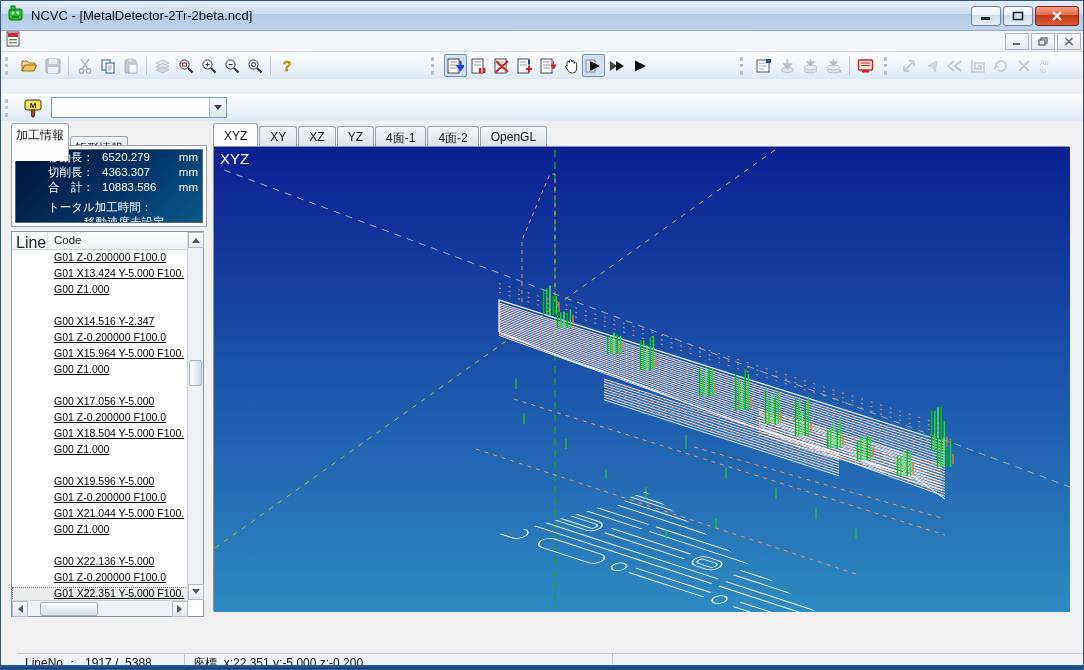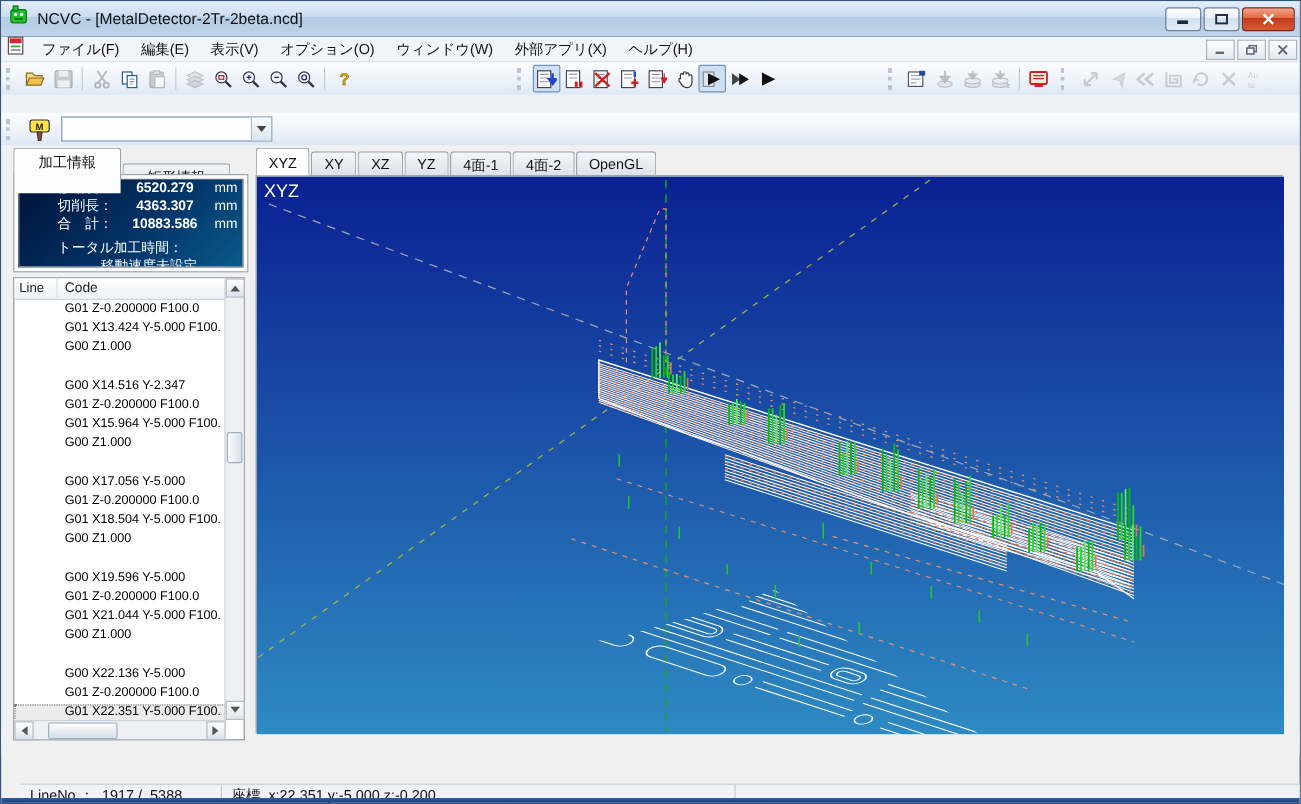--- a/index.html
+++ b/index.html
@@ -35,41 +35,41 @@
   
   .toolicon{width:24px;height:24px;display:flex;align-items:center;justify-content:center;margin-left:8px;}
   .combo{width:176px;height:21px;background:#fff;border:1px solid #7a98b8;margin-left:6px;display:flex;}
   .combo .val{flex:1;font-size:12px;padding:2px 4px;color:#000;}
   .combo .drop{width:17px;background:linear-gradient(#f6fafd,#dce6f0);border-left:1px solid #aabccc;
     display:flex;align-items:center;justify-content:center;}
   .arr-dn{width:0;height:0;border:4px solid transparent;border-top:5px solid #444;margin-top:4px;}
   
   .lpanel{position:absolute;left:10px;top:122px;width:197px;height:498px;}
   .tabs{display:flex;}
-  .tab{font-size:12px;padding:3px 20px 4px;border:1px solid #9aa4ae;border-bottom:none;
+  .tab{font-size:12px;padding:3px 4px 4px;border:1px solid #9aa4ae;border-bottom:none;
     background:linear-gradient(#fff,#e8ecf0);border-radius:3px 3px 0 0;margin-right:1px;color:#111;}
   .tab.active{background:#fdfdfd;position:relative;z-index:2;padding-bottom:6px;}
   .tab.inactive{margin-top:13px;background:linear-gradient(#f2f4f6,#dde2e8);}
   .infoframe{position:absolute;left:0;top:22px;width:196px;height:82px;background:#fdfdfd;
     border:1px solid #9aa4ae;padding:3px;}
   .infobox{width:100%;height:100%;border:1px solid #5a6a7a;overflow:hidden;position:relative;
     background:linear-gradient(135deg,#001238 0%,#03376b 60%,#0a5a8a 100%);
     font-family:"DejaVu Sans Mono",monospace;font-size:11.5px;color:#fff;padding-left:28px;}
   .inforow{display:flex;padding:0 4px;line-height:15px;white-space:pre;}
   .inforow .lab{width:58px;}
-  .inforow .val{width:76px;text-align:center;font-weight:bold;}
+  .inforow .val{width:76px;text-align:left;}
   .inforow .unit{margin-left:6px;}
   .ttime{padding:0 4px;line-height:15px;margin-top:5px;}
   .tval{padding-left:40px;line-height:15px;}
   
   .codelist{position:absolute;left:0;top:108px;width:193px;height:386px;background:#fff;border:1px solid #8a949e;}
   .lheader{display:flex;height:18px;border-bottom:1px solid #cfd4da;background:linear-gradient(#fff,#eef1f4);}
-  .lheader .h1{width:36px;border-right:1px solid #d8dce0;font-size:11px;padding:2px 4px;color:#222;}
+  .lheader .h1{width:36px;border-right:1px solid #d8dce0;font-size:16px;padding:2px 4px;color:#222;}
   .lheader .h2{flex:1;font-size:11.5px;padding:2px 6px;color:#222;}
-  .rows{position:absolute;left:0;top:19px;width:176px;height:352px;overflow:hidden;}
+  .rows{position:absolute;left:0;top:19px;width:176px;height:352px;overflow:hidden;text-decoration:underline;}
   .crow{height:16px;display:flex;font-family:"DejaVu Sans Mono",monospace;font-size:10.5px;color:#000;white-space:pre;}
   .crow .c1{width:36px;}
   .crow .c2{flex:1;padding-left:6px;overflow:hidden;white-space:pre;}
   .crow.sel{background:#ececec;outline:1px dotted #777;outline-offset:-1px;}
   .vscroll{position:absolute;right:0;top:0;width:16px;height:368px;background:#eef0f3;border-left:1px solid #cfd4da;}
   .hscroll{position:absolute;left:0;bottom:0;width:176px;height:16px;background:#eef0f3;border-top:1px solid #cfd4da;display:flex;}
   .sbtn{width:16px;height:16px;background:linear-gradient(#fdfdfe,#dfe5ec);border:1px solid #b4bcc6;
      display:flex;align-items:center;justify-content:center;}
   .thumbh{width:58px;height:14px;margin:1px 0 0 12px;background:linear-gradient(#fdfdfe,#d7dfe8);border:1px solid #9fb0c0;border-radius:2px;}
   .thumbv{position:absolute;left:1px;top:128px;width:13px;height:26px;background:linear-gradient(90deg,#fdfdfe,#d7dfe8);border:1px solid #9fb0c0;border-radius:2px;}
@@ -130,29 +130,20 @@
 
   <div class="menubar">
     <span style="margin-right:4px">
       <svg width="17" height="17">
           <rect x="2" y="1" width="12" height="14" fill="#fff" stroke="#555"></rect>
           <rect x="3" y="2" width="10" height="4" fill="#d23"></rect>
           <rect x="4" y="8" width="8" height="1.4" fill="#2a2"></rect>
           <rect x="4" y="11" width="8" height="1.4" fill="#888"></rect>
         </svg>
     </span>
-    <span id="menu-items" style="display:flex">
-        <span class="menu-item">ファイル(F)</span>
-        <span class="menu-item">編集(E)</span>
-        <span class="menu-item">表示(V)</span>
-        <span class="menu-item">オプション(O)</span>
-        <span class="menu-item">ウィンドウ(W)</span>
-        <span class="menu-item">外部アプリ(X)</span>
-        <span class="menu-item">ヘルプ(H)</span>
-      </span>
     <span class="mdi-btns">
       <span class="mdibtn">
           <svg width="10" height="9">
             <rect x="1" y="6" width="7" height="2" fill="#667"></rect>
           </svg>
         </span>
       <span class="mdibtn">
           <svg width="10" height="9">
             <rect x="3" y="1" width="6" height="5" fill="none" stroke="#667" stroke-width="1.3"></rect>
             <rect x="1" y="3" width="6" height="5" fill="#eef" stroke="#667" stroke-width="1.3"></rect>

